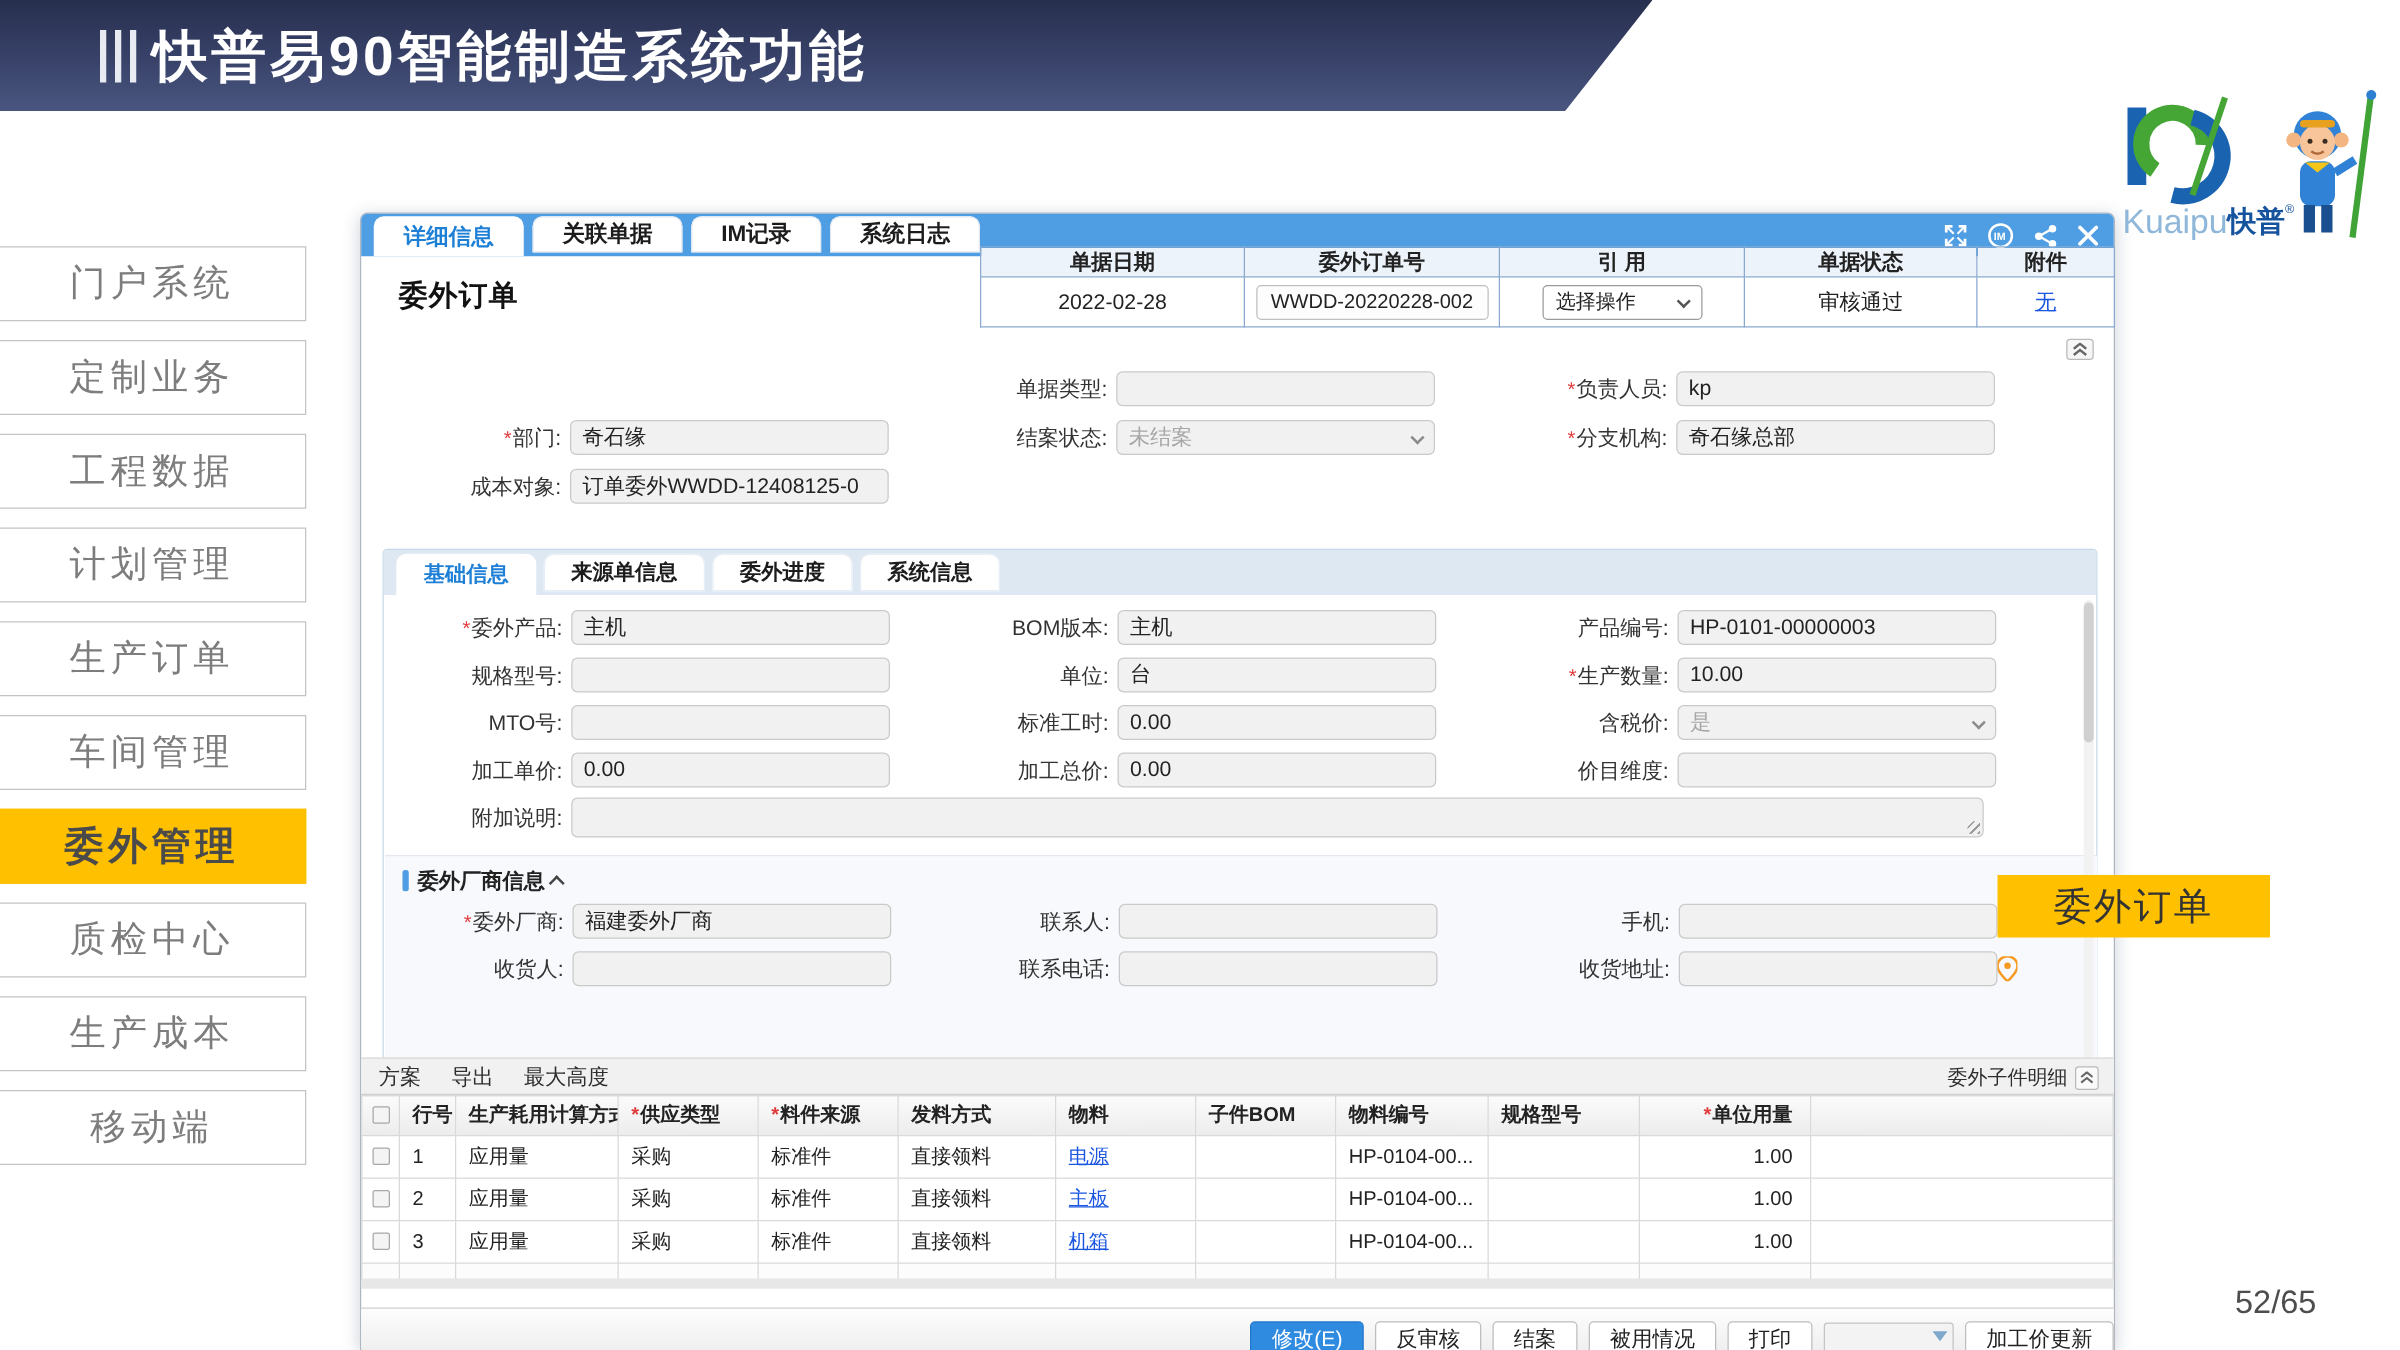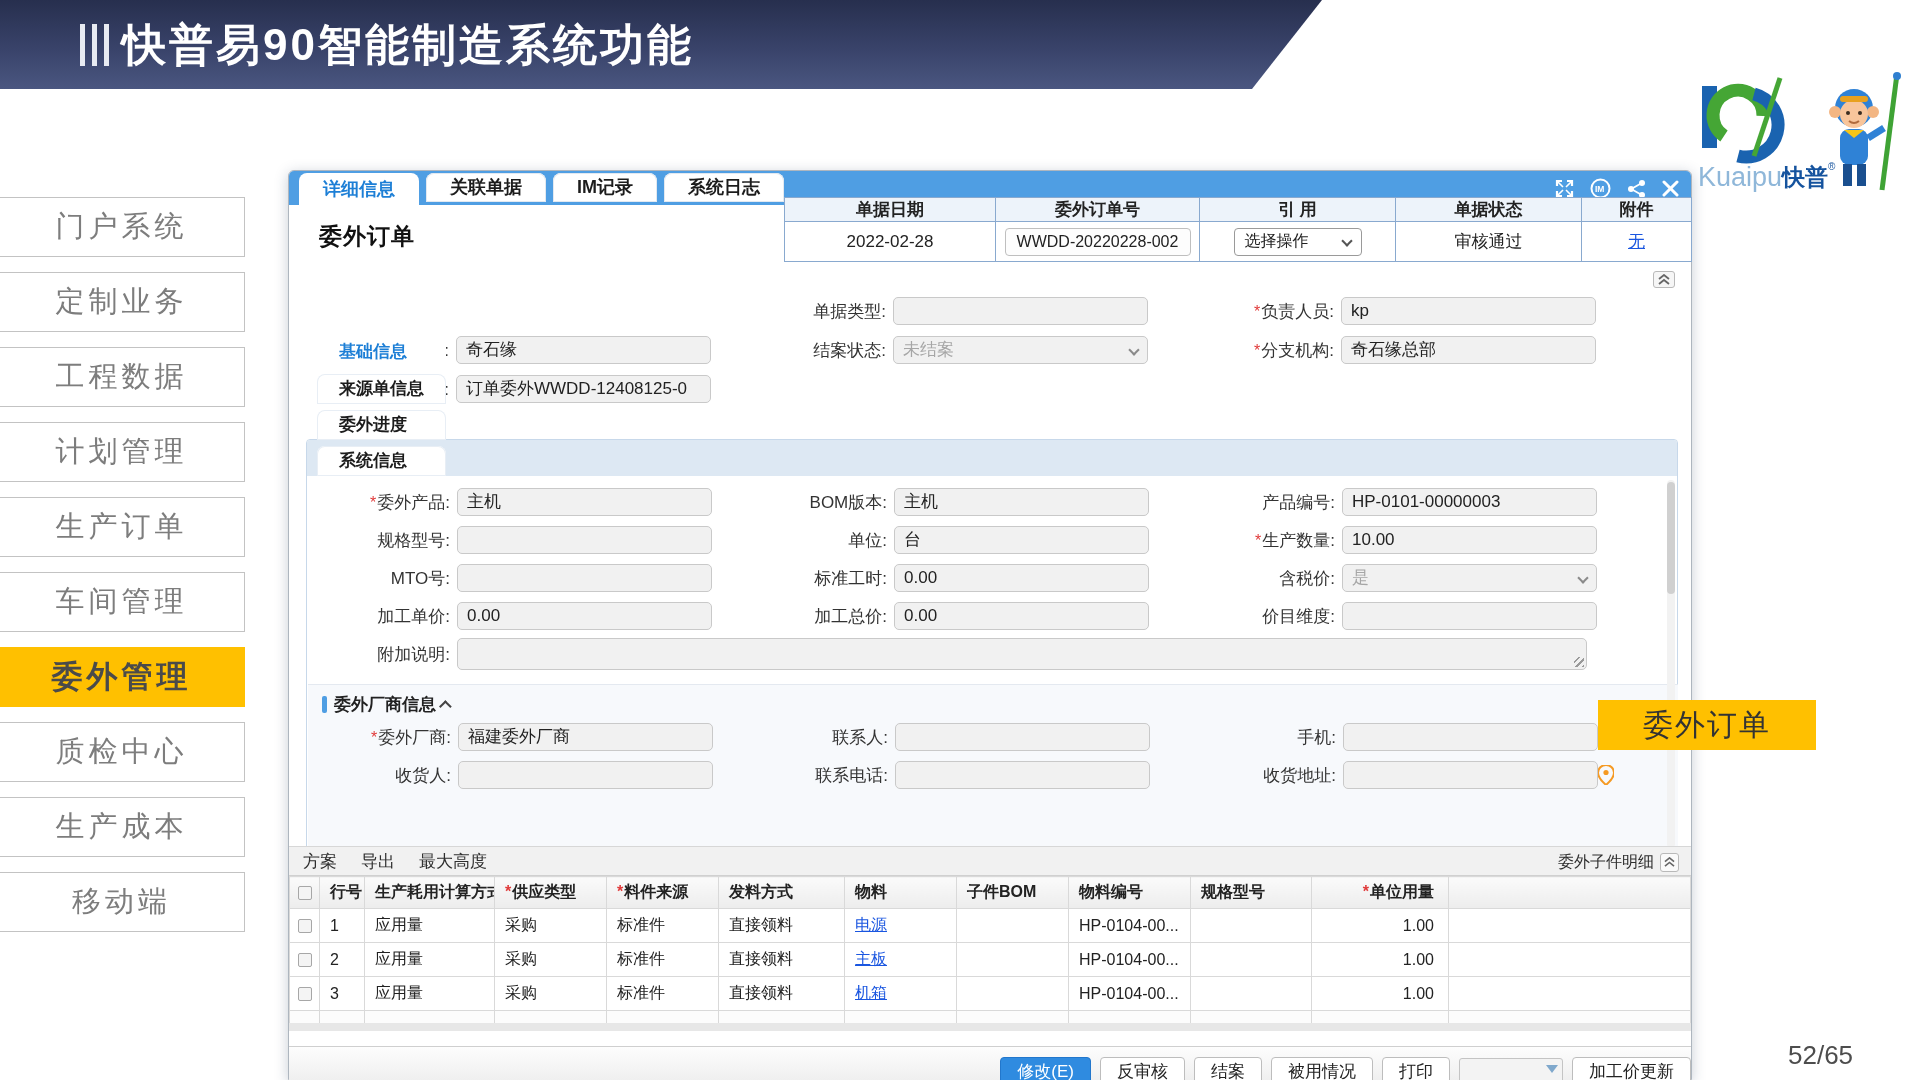--- a/index.html
+++ b/index.html
@@ -76,21 +76,21 @@
   .inp .chev { right:9px; top:9px; border-color:#8a8a8a; }
   .inp.wide { width:1130px; }
   .grip { position:absolute; right:2px; bottom:2px; width:10px; height:10px;
     background:repeating-linear-gradient(135deg,transparent 0 3px,#9a9a9a 3px 4.6px); }
 
   
   .subpanel { position:absolute; left:17px; top:268px; width:1372px; height:412px;
     border:1px solid #c7d8ea; border-radius:4px; background:#ffffff; }
   .subtab-bar { position:absolute; left:0; top:0; width:100%; height:36px;
     background:#dde8f3; border-radius:3px 3px 0 0; }
-  .subtabs { position:absolute; left:10px; bottom:0; display:flex; gap:6px;flex-direction:column; }
+  .subtabs { position:absolute; left:10px; bottom:0; display:flex; gap:6px; }
   .subtab { height:30px; line-height:30px; padding:0 22px; background:#ffffff;
     border-radius:8px 8px 0 0; font-size:17px; font-weight:bold; color:#1c1c1c;
     cursor:pointer; box-shadow:inset 0 0 0 1px #e8eef5; }
   .subtab.active { color:#1d7fd6; box-shadow:none; height:33px; line-height:33px; }
 
   .vendor-strip { position:absolute; left:1px; top:244px; width:1370px; height:167px;
     background:#f7f9fc; border-top:1px solid #e4e9f0; }
   .section-hd { position:absolute; left:14px; top:8px; display:flex; align-items:center; gap:7px; }
   .section-bar { width:5px; height:17px; background:#4f9ee3; border-radius:2px; }
   .section-title { font-size:17px; font-weight:bold; color:#222;text-align:center; }
@@ -138,21 +138,21 @@
   .ft-select { position:relative; width:104px; height:27px; background:#f3f3f3;
     border:1px solid #c4c4c4; border-radius:3px; cursor:pointer; }
   .ft-select .arr { position:absolute; right:4px; top:6px; width:0; height:0;
     border-left:6px solid transparent; border-right:6px solid transparent;
     border-top:8px solid #7fa8cc; }
 
   
   .callout { position:absolute; left:1598px; top:700px; width:218px; height:50px;
     background:#ffc000; color:#333; font-size:30px; display:flex; align-items:center;
     justify-content:center; letter-spacing:2px; z-index:60; }
-  .pagenum { position:absolute; left:1788px; top:1026px; font-size:26px; color:#4d4d4d;margin-top:14px; }
+  .pagenum { position:absolute; left:1788px; top:1026px; font-size:26px; color:#4d4d4d; }
 </style>
 </head>
 <body>
 
 <div class="banner">
   <span class="banner-bars">
       <i></i>
       <i></i>
       <i></i>
     </span>

